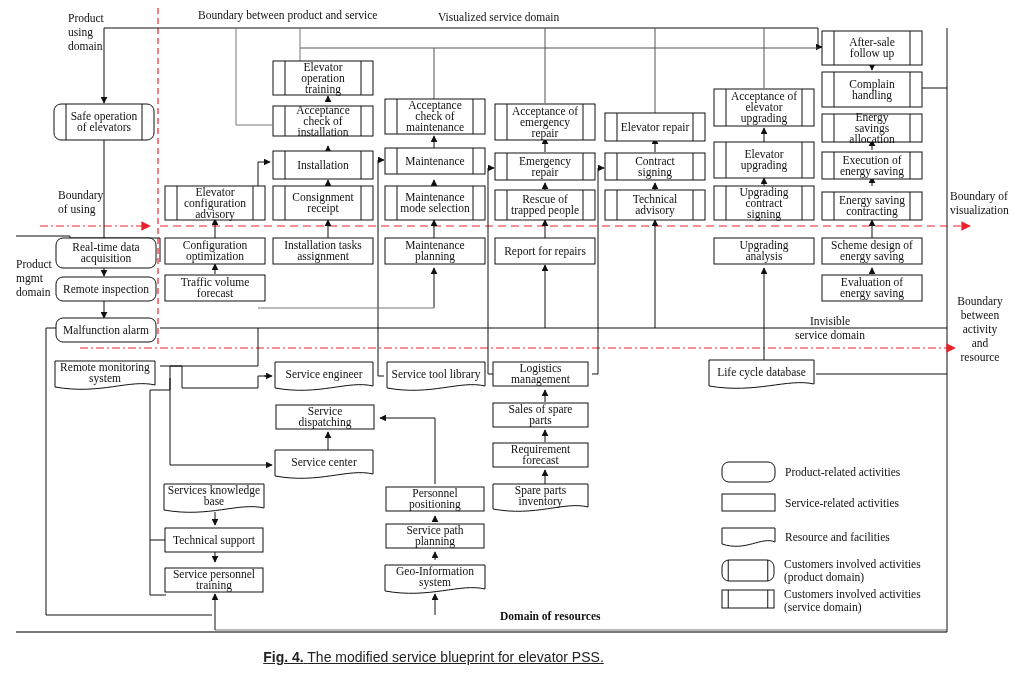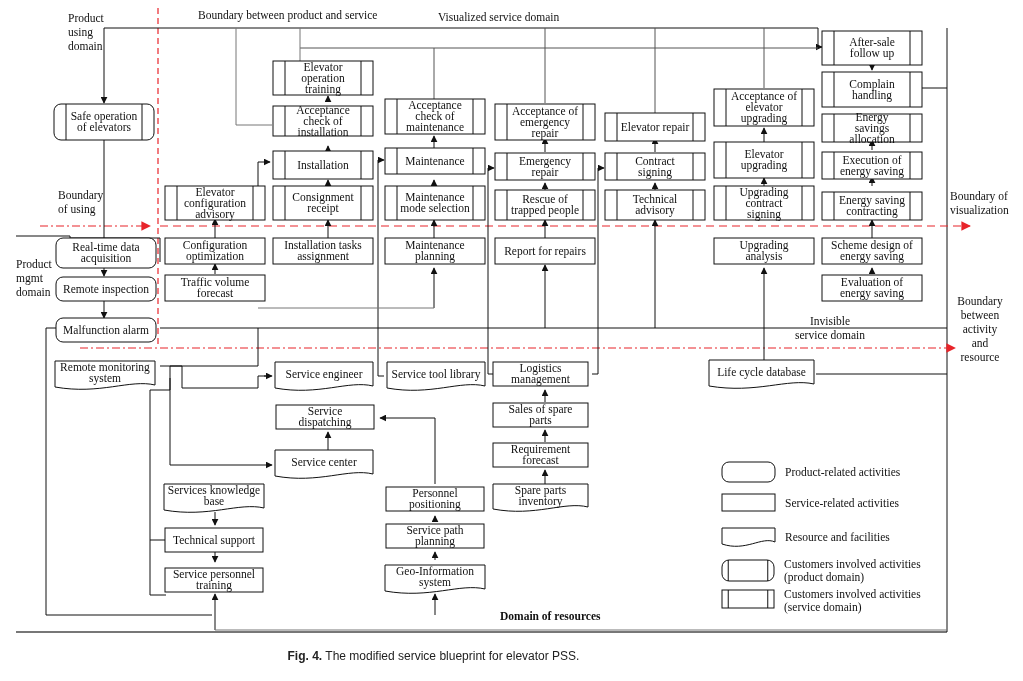--- a/index.html
+++ b/index.html
@@ -1,19 +1,19 @@
 <!DOCTYPE html>
 <html><head>
 <meta charset="utf-8">
 <style>
   html,body{margin:0;padding:0;background:#fff;}
   body{width:1023px;height:681px;position:relative;overflow:hidden;font-family:"Liberation Serif",serif;color:#111;}
   svg{position:absolute;left:0;top:0;}
   .nodes text, .lbl{font-family:"Liberation Serif",serif;font-size:11.5px;fill:#111;}
-  .caption{position:absolute;left:0;width:867px;top:649px;text-align:center;font-family:"Liberation Sans",sans-serif;font-size:12px;color:#222;}
+  .caption{position:absolute;left:0;width:867px;top:649px;text-align:center;font-family:"Liberation Sans",sans-serif;font-size:14px;color:#222;text-decoration:underline;}
   .caption b{font-weight:bold;}
 </style>
 </head>
 <body>
 
 <svg id="diagram" width="1023" height="681" viewBox="0 0 1023 681">
   <defs>
     <marker id="arr" viewBox="0 0 10 10" refX="9" refY="5" markerWidth="7" markerHeight="7" orient="auto-start-reverse">
       <path d="M0,0 L10,5 L0,10 z" fill="#111"></path>
     </marker>

